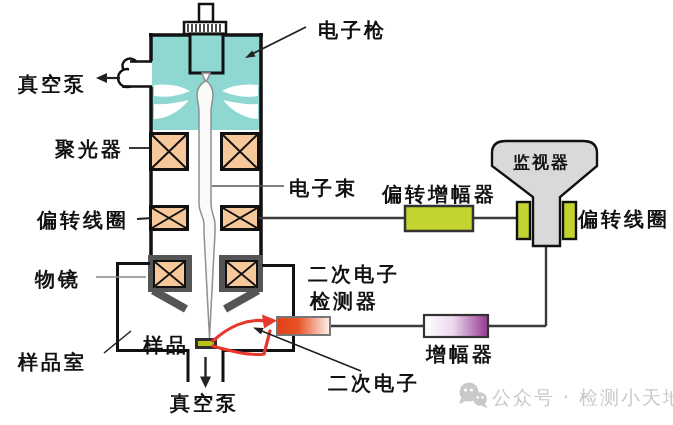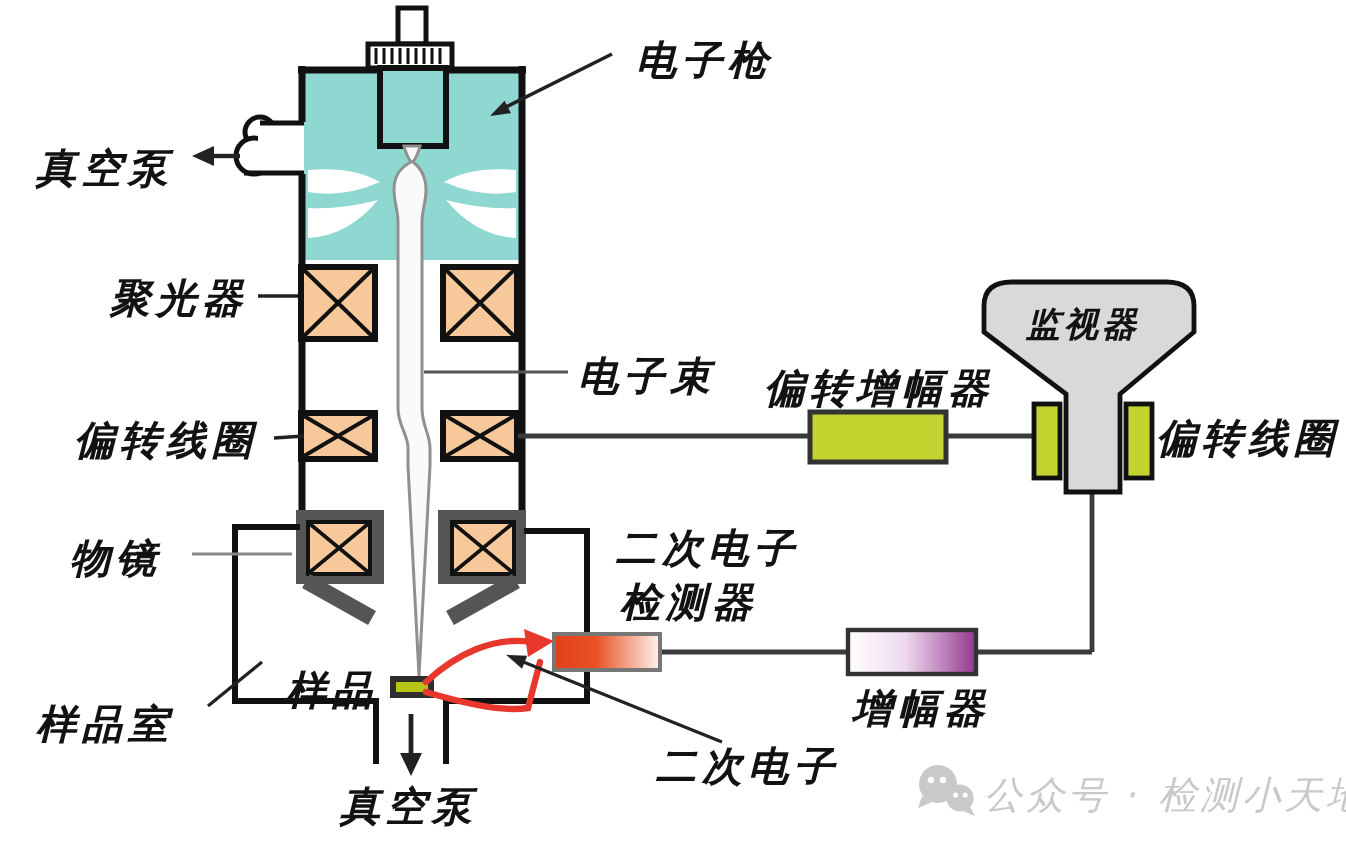--- a/index.html
+++ b/index.html
@@ -1,16 +1,16 @@
 <!DOCTYPE html>
 <html><head>
 <meta charset="utf-8">
 <style>
   html,body{margin:0;padding:0;background:#ffffff;}
-  .canvas{position:relative;width:673px;height:425px;background:#ffffff;overflow:hidden;font-style:italic;}
+  .canvas{position:relative;width:673px;height:425px;background:#ffffff;overflow:hidden;}
   svg{display:block;}
   .lbl{font-family:"DejaVu Sans",sans-serif;font-weight:bold;font-size:20px;fill:#121212;letter-spacing:3px;}
   .lbl-sm{font-size:17px;letter-spacing:2px;}
   .wm{font-family:"DejaVu Sans",sans-serif;font-weight:normal;font-size:19px;fill:#c9c9c9;letter-spacing:2px;}
 </style>
 </head>
 <body>
 
 <div class="canvas">
 <svg width="673" height="425" viewBox="0 0 673 425" xmlns="http://www.w3.org/2000/svg">

